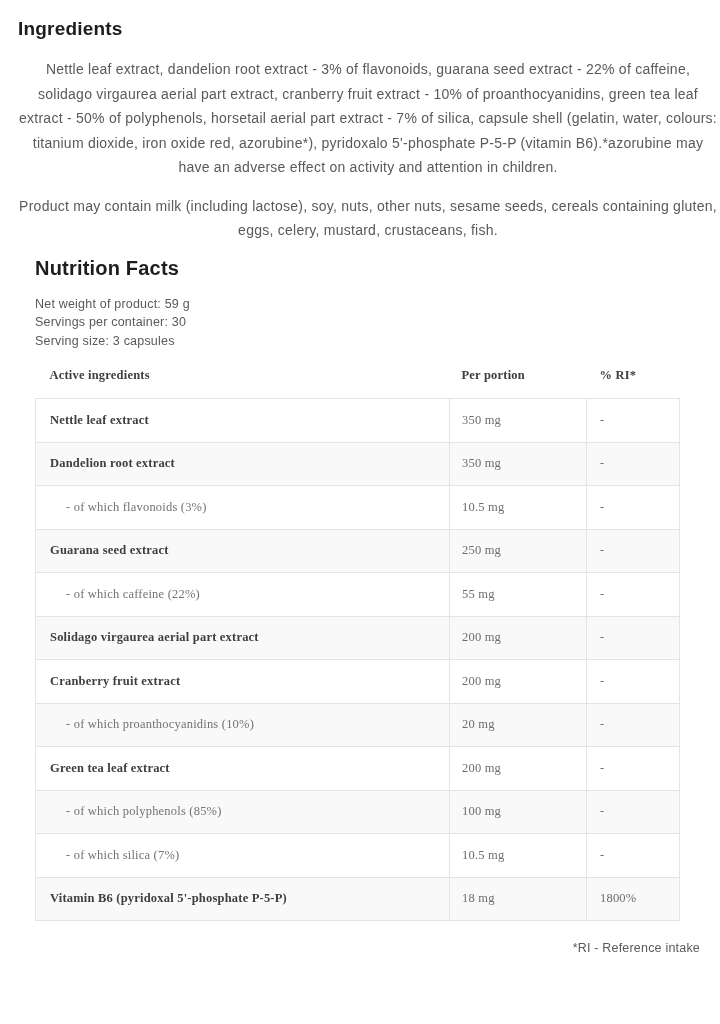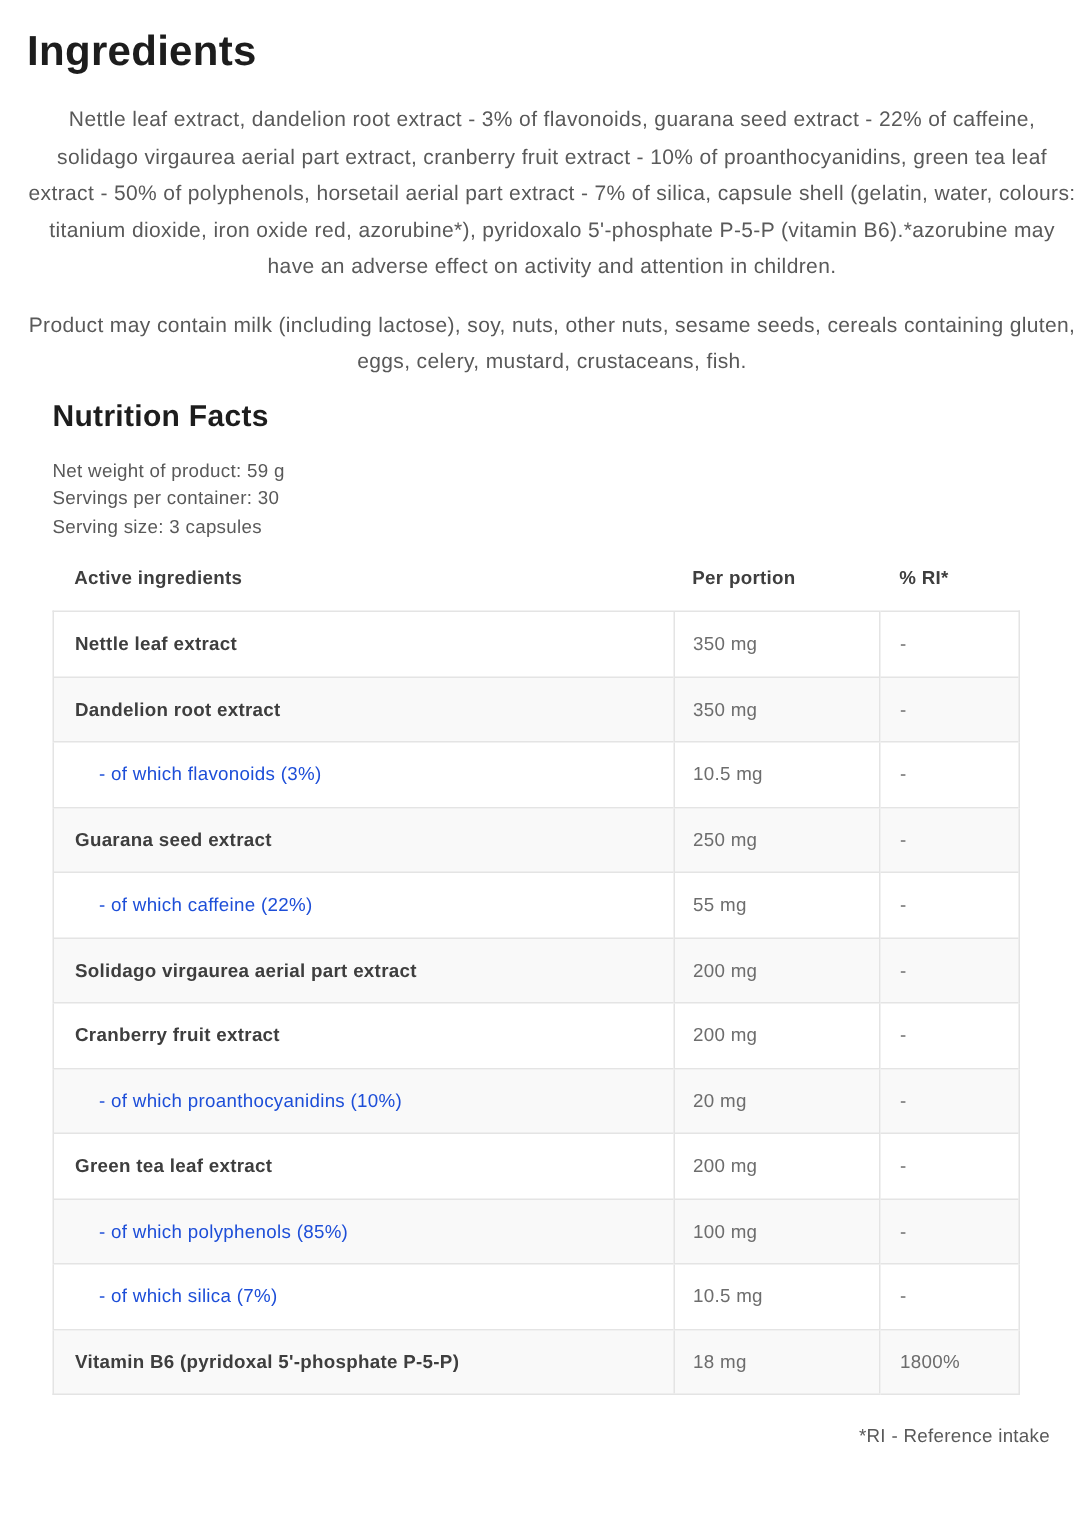--- a/index.html
+++ b/index.html
@@ -7,21 +7,21 @@
     width: 720px; height: 1024px;
     background: #ffffff;
     overflow: hidden;
     font-family: "Liberation Sans", sans-serif;
     -webkit-font-smoothing: antialiased;
   }
   .page { padding: 18px 20px 0 18px; }
 
   
   .ingredients h1 {
-    font-size: 28px;
+    font-size: 19px;
     font-weight: 700;
     color: #1d1d1d;
     letter-spacing: 0.2px;
     margin-bottom: 17px;
   }
   .ingredients p {
     font-size: 14px;
     line-height: 24.5px;
     color: #595959;
     letter-spacing: 0.25px;
@@ -45,20 +45,21 @@
     color: #595959;
     letter-spacing: 0.2px;
     margin-bottom: 10px;
   }
 
   
   table.nf-table {
     border-collapse: collapse;
     width: 644px;
     table-layout: fixed;
+    font-family: Liberation Serif, serif;
   }
   .nf-table col.w-name { width: 414px; }
   .nf-table col.w-val  { width: 137px; }
   .nf-table col.w-ri   { width: 93px;  }
 
   .nf-table thead th {
     text-align: left;
     font-size: 12.5px;
     font-weight: 700;
     color: #3e3e3e;
@@ -84,21 +85,21 @@
   .nf-table tbody td + td { border-left: 1px solid #e4e4e4; }
   .nf-table tbody tr:last-child td { border-bottom: 1px solid #e4e4e4; }
   .nf-table tbody tr:nth-child(even) { background: #f9f9f9; }
 
   .nf-table tbody td.c-name {
     font-weight: 700;
     color: #3e3e3e;
   }
   .nf-table tbody td.c-name.sub {
     font-weight: 400;
-    color: #1d4ed8;
+    color: #737373;
     padding-left: 30px;
   }
 
   .footnote {
     font-size: 12.5px;
     color: #595959;
     letter-spacing: 0.2px;
     margin-top: 20px;
     text-align: right;
   }

